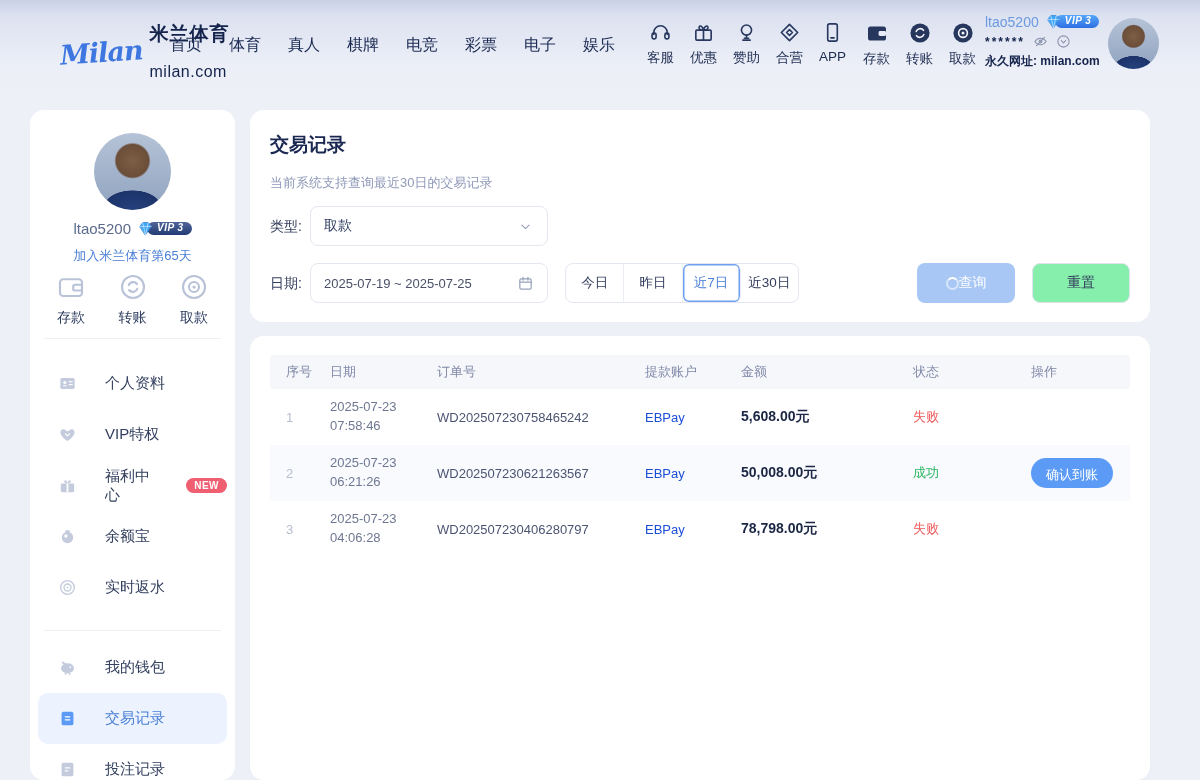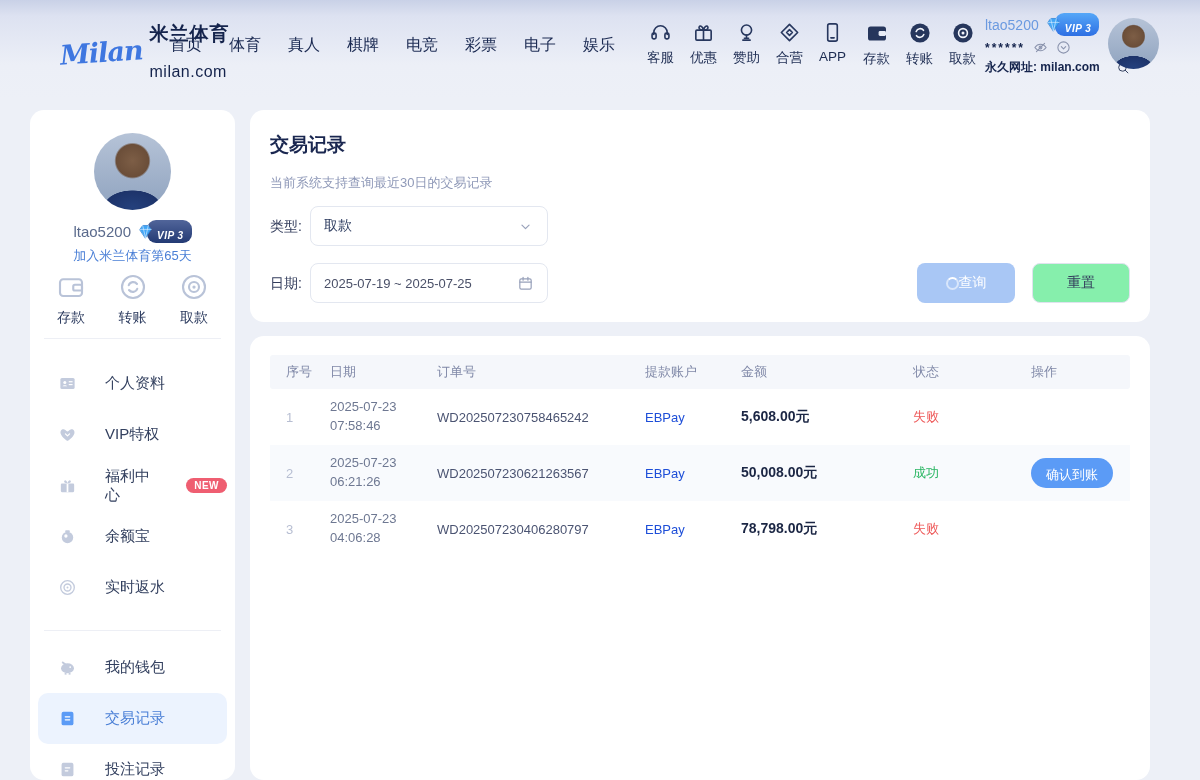--- a/index.html
+++ b/index.html
@@ -29,21 +29,21 @@
   .hlink { width:41px; display:flex; flex-direction:column; align-items:center; gap:5px; cursor:pointer; }
   .hlink .icon { width:23px; height:23px; color:#27375e; }
   .hlink.filled .icon { width:24px; height:24px; color:#26365c; }
   .hlabel { font-size:13.5px; color:#1d2c52; white-space:nowrap; }
   .user-block { position:absolute; left:985px; top:13px; }
   .user-line1 { display:flex; align-items:center; gap:6px; }
   .user-name { font-size:14px; color:#6b9ae0; }
   .vip-badge { display:inline-flex; align-items:center; }
   .vip-badge .icon { width:17px; height:17px; margin-right:-7px; position:relative; z-index:2; }
   .vip-pill { background:linear-gradient(180deg,#55a7f8,#2e6fe3); color:#fff; font-size:10px;
-    font-weight:700; font-style:italic; padding:10px 8px 2px 10px; border-radius:9px; letter-spacing:.5px; }
+    font-weight:700; font-style:italic; padding:0 8px 2px 10px; border-radius:9px; letter-spacing:.5px; }
   .vip-badge.dark .vip-pill { background:linear-gradient(180deg,#51659a,#233a74); }
   .user-line2 { display:flex; align-items:center; gap:8px; margin-top:4px; }
   .pw-mask { font-size:12px; font-weight:700; color:#14234c; letter-spacing:2px; }
   .user-line2 .icon { width:15px; height:15px; color:#8a93ad; cursor:pointer; }
   .user-line3 { display:flex; align-items:center; gap:16px; margin-top:4px; }
   .site-url { font-size:12px; font-weight:700; color:#14234c; }
   .user-line3 .icon { width:14px; height:14px; color:#33405f; cursor:pointer; }
   .avatar { border-radius:50%;
     background:
       radial-gradient(circle at 50% 36%, #7d5e46 0%, #6b4e39 26%, rgba(0,0,0,0) 29%),
@@ -424,20 +424,26 @@
     <span class="icon">
         <svg viewBox="0 0 24 24">
           <rect x="4" y="5.5" width="16" height="14.5" rx="2"></rect>
           <line x1="8.6" y1="3.4" x2="8.6" y2="7.4"></line>
           <line x1="15.4" y1="3.4" x2="15.4" y2="7.4"></line>
           <line x1="4" y1="10.2" x2="20" y2="10.2"></line>
         </svg>
       </span>
   </div>
 
+  <div class="range-group">
+      <button class="range-btn">今日</button>
+      <button class="range-btn">昨日</button>
+      <button class="range-btn active">近7日</button>
+      <button class="range-btn">近30日</button>
+    </div>
 
   <button class="btn btn-search">
     <span class="spinner"></span>
     <span>查询</span>
   </button>
   <button class="btn btn-reset">
     <span>重置</span>
   </button>
 </section>
 

